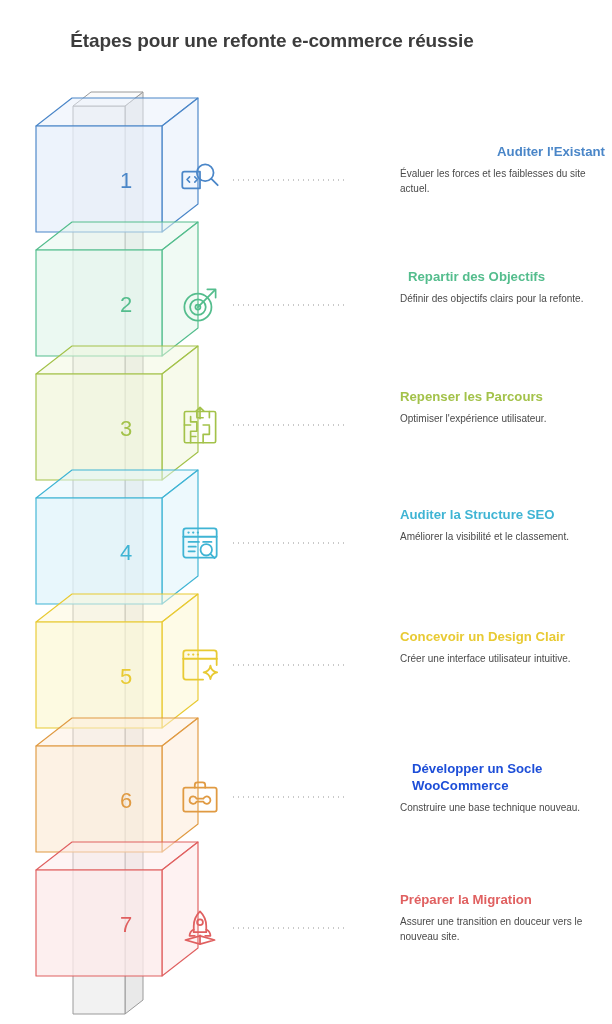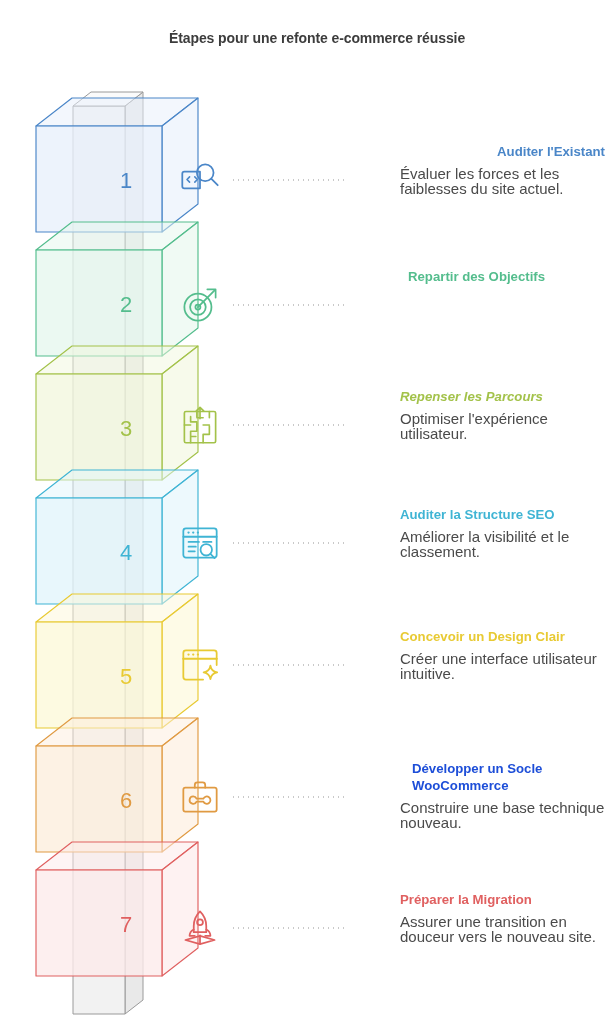--- a/index.html
+++ b/index.html
@@ -9,23 +9,22 @@
     background:#ffffff;
     font-family:"Liberation Sans","DejaVu Sans",sans-serif;
     overflow:hidden;position:relative;
   }
   #infographic{position:relative;width:612px;height:1024px;}
 
   
   .page-title{
     position:absolute;left:0;top:30px;width:544px;
     text-align:center;
-    font-size:14px;font-weight:bold;color:#3c3c3c;
+    font-size:19px;font-weight:bold;color:#3c3c3c;
     letter-spacing:-0.1px;
-    padding-left:45px;
   }
 
   
   #tower{position:absolute;left:0;top:0;width:240px;height:1024px;}
 
   
   .row{position:absolute;left:175px;width:430px;}
   .icon-box{
     position:absolute;left:0;top:0;width:50px;height:50px;
   }
@@ -35,21 +34,21 @@
     top:24px;
     background-image:radial-gradient(circle, #c9c9c9 0.8px, rgba(0,0,0,0) 0.9px);
     background-size:5px 2px;background-repeat:repeat-x;
   }
   .txt{position:absolute;left:225px;width:205px;top:-12px;}
   .step-title{
     font-size:13.2px;font-weight:bold;line-height:17px;
     margin:0 0 7px 0;
   }
   .step-desc{
-    font-size:15px;color:#4a4a4a;line-height:14.5px;margin:0;
+    font-size:10px;color:#4a4a4a;line-height:14.5px;margin:0;
   }
 </style>
 </head>
 <body>
 
 <div id="infographic">
 
   <div class="page-title">Étapes pour une refonte e-commerce réussie</div>
 
   <svg id="tower" viewBox="0 0 240 1024">
@@ -122,33 +121,34 @@
       <circle cx="22" cy="26" r="13"></circle>
       <circle cx="22" cy="26" r="7.5"></circle>
       <circle cx="22" cy="26" r="2.4"></circle>
       <path d="M22 26L38 10"></path>
       <path d="M31 9h8v8" stroke-width="1.6"></path>
     </svg>
         </div>
         <div class="dots"></div>
         <div class="txt">
           <div class="step-title" style="color: rgb(84, 189, 141); padding-left: 8px;">Repartir des Objectifs</div>
+          <div class="step-desc">Définir des objectifs clairs pour la refonte.</div>
         </div>
       </div>
       <div class="row" style="top: 400px;">
         <div class="icon-box">
     <svg viewBox="0 0 48 48" fill="none" stroke="#a3c24a" stroke-width="1.6" stroke-linecap="round" stroke-linejoin="round">
       <rect x="9" y="11" width="30" height="30" rx="1.5"></rect>
       <path d="M15 41V30h6V21h-6v-5M21 11v5M27 41v-8h6v-8M33 11v6M9 24h6M27 24h6M15 35h5M27 17h-6"></path>
       <path d="M24 18V7M20.5 10.5L24 7l3.5 3.5"></path>
     </svg>
         </div>
         <div class="dots"></div>
         <div class="txt">
-          <div class="step-title" style="color: rgb(163, 194, 74); font-style: italic;">Repenser les Parcours</div>
+          <div class="step-title" style="color: rgb(163, 194, 74);">Repenser les Parcours</div>
           <div class="step-desc">Optimiser l'expérience utilisateur.</div>
         </div>
       </div>
       <div class="row" style="top: 518px;">
         <div class="icon-box">
     <svg viewBox="0 0 48 48" fill="none" stroke="#3fb4d4" stroke-width="1.7" stroke-linecap="round" stroke-linejoin="round">
       <rect x="8" y="10" width="32" height="28" rx="2.5"></rect>
       <path d="M8 18h32"></path>
       <circle cx="13" cy="14" r="1.1" fill="#3fb4d4" stroke="none"></circle>
       <circle cx="17.5" cy="14" r="1.1" fill="#3fb4d4" stroke="none"></circle>

